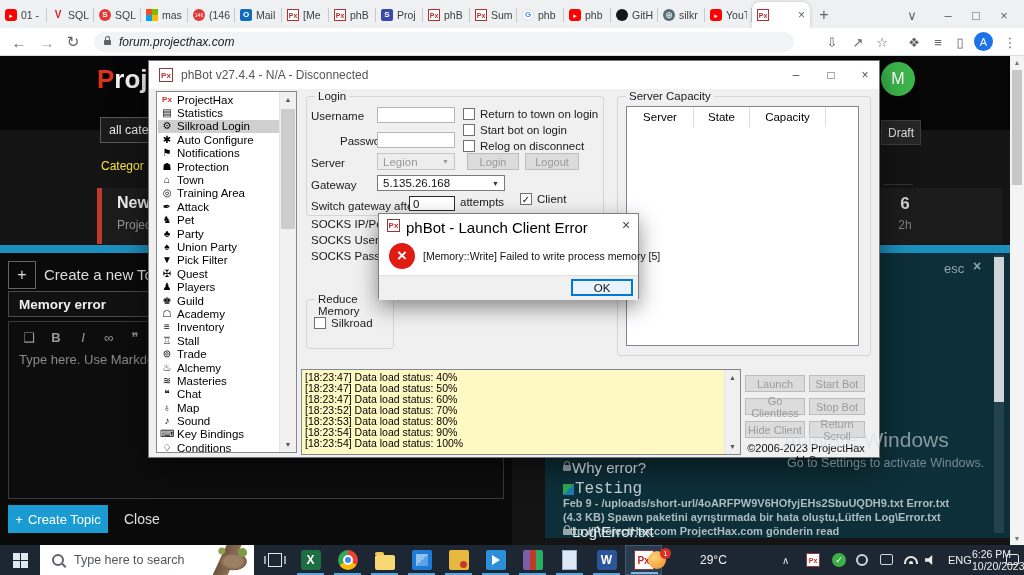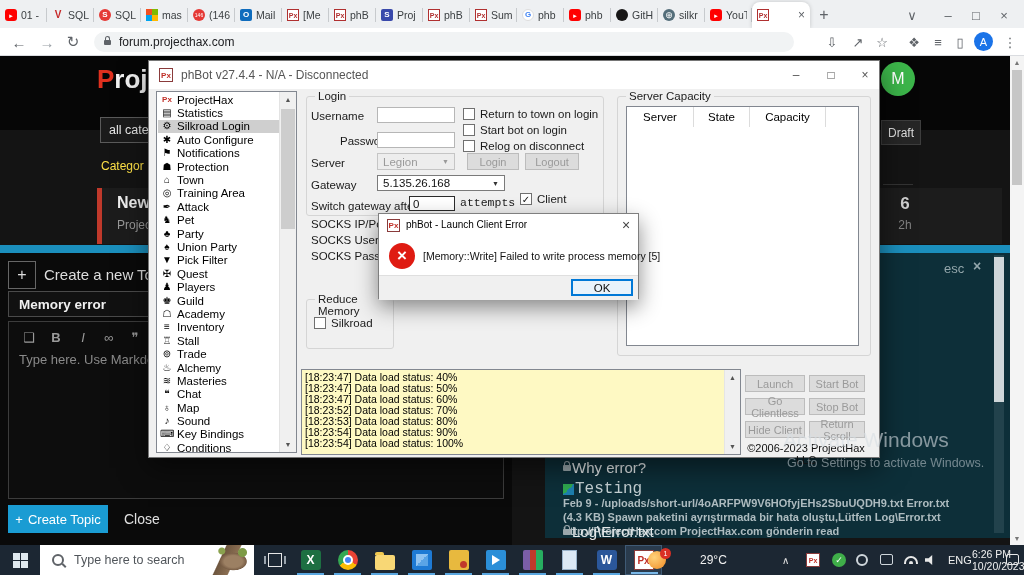--- a/index.html
+++ b/index.html
@@ -23,21 +23,21 @@
   .s-blue-icon{background:#3949ab;border-radius:2px;color:#fff;font-weight:bold;}
   .google-icon{background:#fff;border-radius:50%;border:1px solid #ddd;color:#4285f4;font-weight:bold;box-sizing:border-box;}
   .github-icon{background:#181717;border-radius:50%;}
   .globe-icon{background:#546e7a;border-radius:50%;color:#fff;font-size:9px;}
   .tbtn{color:#5f6368;font-size:13px;display:flex;align-items:center;justify-content:center;width:28px;height:26px;}
   #addressbar{left:0;top:28px;width:1024px;height:28px;background:#fff;border-bottom:1px solid #dadce0;z-index:30;box-sizing:border-box;}
   .navic{position:absolute;top:3px;font-size:15px;color:#5f6368;width:22px;height:22px;display:flex;align-items:center;justify-content:center;}
   #urlpill{position:absolute;left:94px;top:4px;width:700px;height:20px;background:#f1f3f4;border-radius:10px;display:flex;align-items:center;padding:0 10px;box-sizing:border-box;gap:8px;}
   .lock-glyph{width:7px;height:5px;background:#5f6368;border-radius:1px;position:relative;flex:0 0 7px;}
   .lock-glyph::before{content:"";position:absolute;top:-4px;left:1px;width:3px;height:4px;border:1.5px solid #5f6368;border-bottom:none;border-radius:3px 3px 0 0;}
-  #urltext{font-size:12px;color:#202124;}
+  #urltext{font-size:12px;color:#202124;font-style:italic;}
   .rtool{position:absolute;top:5px;font-size:13px;color:#5f6368;width:20px;height:18px;display:flex;align-items:center;justify-content:center;}
   #avatarA{position:absolute;left:974px;top:4px;width:19px;height:19px;border-radius:50%;background:#1a73e8;color:#fff;font-size:11px;display:flex;align-items:center;justify-content:center;}
   
   #forum{left:0;top:56px;width:1024px;height:489px;background:#141414;z-index:1;overflow:hidden;}
   #forum-header{position:absolute;left:0;top:0;width:1024px;height:74px;background:#060606;}
   #site-title{position:absolute;left:97px;top:8px;font-size:26px;font-weight:bold;color:#f2f2f2;}
   #site-title .red{color:#e0301e;}
   #avatarM{position:absolute;left:881px;top:6px;width:34px;height:34px;border-radius:50%;background:#3cb54a;color:#fff;font-size:16px;display:flex;align-items:center;justify-content:center;}
   #cat-chip{position:absolute;left:100px;top:61px;width:90px;height:26px;border:1px solid #5a5a5a;background:#1b1b1b;color:#e8e8e8;font-size:12.5px;display:flex;align-items:center;padding:0 8px;box-sizing:border-box;}
   #draft-chip{position:absolute;left:881px;top:64px;width:38px;height:23px;background:#262626;border:1px solid #3d3d3d;color:#ddd;font-size:12px;display:flex;align-items:center;justify-content:center;}
@@ -125,21 +125,21 @@
   #log-lines{position:absolute;left:3px;top:2px;}
   .log-line{font-size:10.5px;line-height:11px;color:#000;white-space:nowrap;}
   #log-scroll{position:absolute;right:0;top:0;width:15px;height:100%;background:#f0f0f0;border-left:1px solid #e5e5e5;}
   
   #actions{position:absolute;left:596px;top:314px;display:grid;grid-template-columns:60px 56px;column-gap:4px;row-gap:6px;}
   #actions .win-btn{height:17px;}
   #copyright{position:absolute;left:592px;top:381px;width:130px;text-align:center;font-size:11px;color:#111;}
   
   #dialog{left:378px;top:213px;width:261px;height:86px;background:#fff;border:1px solid #7f7f7f;box-sizing:border-box;box-shadow:0 8px 20px rgba(0,0,0,.45);z-index:10;}
   #dlg-logo{position:absolute;left:8px;top:5px;width:13px;height:13px;}
-  #dlg-title{position:absolute;left:27px;top:5px;font-size:10px;color:#000;}
+  #dlg-title{position:absolute;left:27px;top:5px;font-size:15px;color:#000;}
   #dlg-x{position:absolute;left:238px;top:2px;width:18px;height:18px;color:#444;font-size:14px;display:flex;align-items:center;justify-content:center;}
   #err-ic{position:absolute;left:10px;top:29px;width:26px;height:26px;border-radius:50%;background:#df1b12;color:#fff;font-size:17px;font-weight:bold;display:flex;align-items:center;justify-content:center;}
   #dlg-msg{position:absolute;left:44px;top:36px;font-size:10.5px;color:#111;white-space:nowrap;}
   #dlg-footer{position:absolute;left:0;top:61px;width:100%;height:25px;background:#f0f0f0;border-top:1px solid #dfdfdf;box-sizing:border-box;}
   #ok-btn{position:absolute;left:192px;top:65px;width:62px;height:17px;background:#e9f3fb;border:2px solid #0078d7;box-sizing:border-box;font-size:11.5px;color:#111;display:flex;align-items:center;justify-content:center;}
   
   #taskbar{left:0;top:545px;width:1024px;height:30px;background:#1c2733;z-index:20;}
   #start{position:absolute;left:0;top:0;width:40px;height:30px;display:flex;align-items:center;justify-content:center;}
   #winlogo{display:grid;grid-template-columns:7px 7px;grid-template-rows:7px 7px;gap:1px;}
   #winlogo span{background:#dfe8ee;}
@@ -518,21 +518,21 @@
   </div>
   <button class="win-btn" style="position:absolute;left:318px;top:92px;width:52px;height:17px;">Login</button>
   <button class="win-btn" style="position:absolute;left:376px;top:92px;width:54px;height:17px;">Logout</button>
   <span class="flabel" style="left:162px;top:118px;">Gateway</span>
   <div class="combo" style="left:228px;top:114px;width:128px;height:16px;">
     <span>5.135.26.168</span>
       <span class="arr">▼</span>
   </div>
   <span class="flabel" style="left:162px;top:139px;">Switch gateway after</span>
   <div class="field" style="left:260px;top:135px;width:46px;height:15px;border-color:#2b2b2b;">0</div>
-  <span class="flabel" style="left:311px;top:135px;font-family:Liberation Mono, monospace;">attempts</span>
+  <span class="flabel" style="left:311px;top:135px;">attempts</span>
   <div class="cb-row checked abs" style="left:371px;top:130px;">
     <span class="cbox">
         <span class="chk">✓</span>
       </span>
     <span>Client</span>
   </div>
 
   <div class="abs" style="left:162px;top:157px;">
     <div class="flabel" style="position:static;height:16px;">SOCKS IP/Port</div>
       <div class="flabel" style="position:static;height:16px;">SOCKS User</div>

